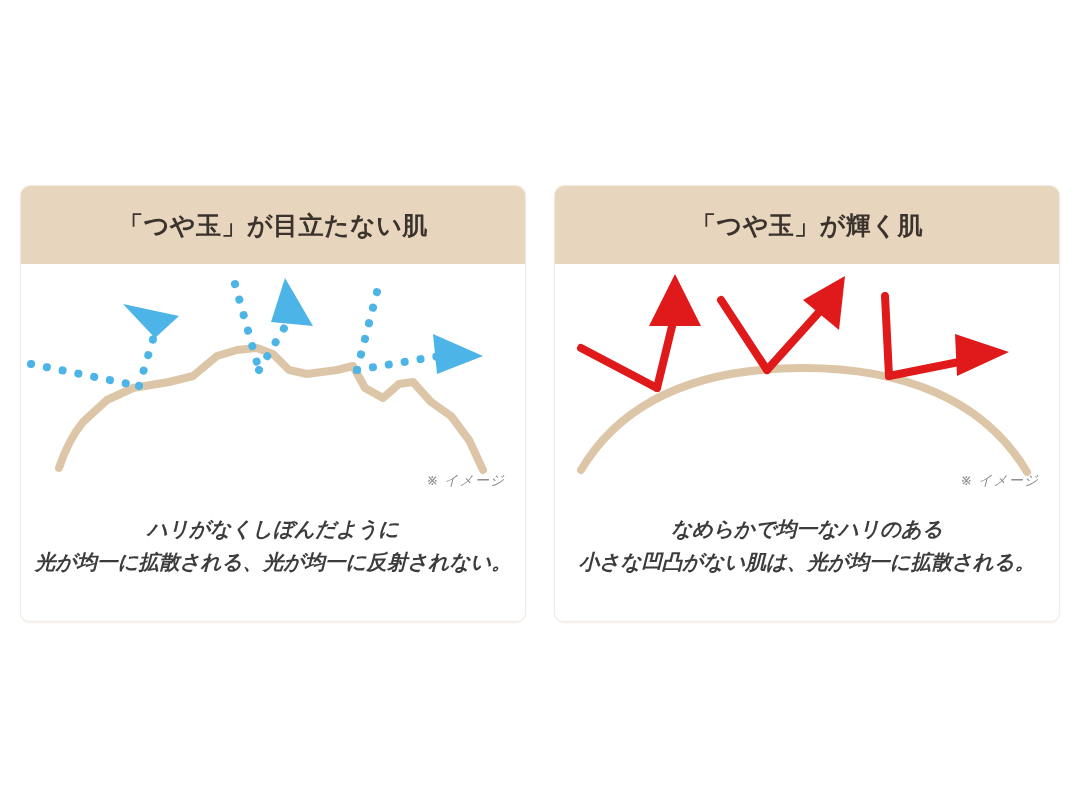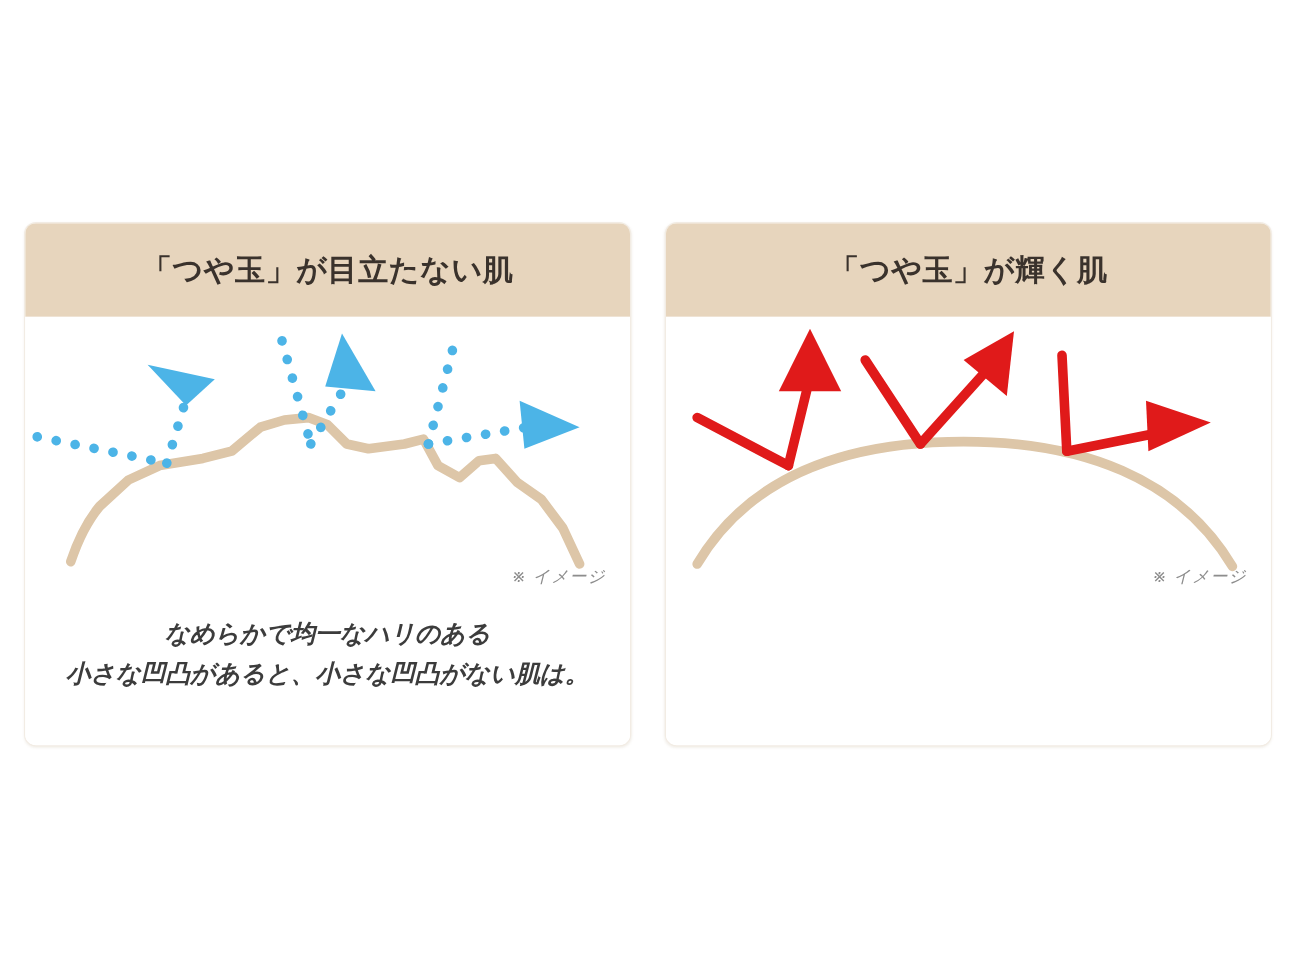--- a/index.html
+++ b/index.html
@@ -150,22 +150,22 @@
 
             <path d="M 356 28 L 336 106" fill="none" stroke="#4cb4e7" stroke-width="8" stroke-linecap="round" stroke-dasharray="0.1 16"></path>
             <path d="M 336 106 L 418 92" fill="none" stroke="#4cb4e7" stroke-width="8" stroke-linecap="round" stroke-dasharray="0.1 16"></path>
             <polygon points="412,70 462,92 416,110" fill="#4cb4e7"></polygon>
           </svg>
 
           <div class="image-note">※ イメージ</div>
         </div>
 
         <div class="card-caption">
-          <div class="caption-line">なめらかで均一なハリのある</div>
-          <div class="caption-line">小さな凹凸があると、小さな凹凸がない肌は。</div>
+          <div class="caption-line">ハリがなくしぼんだように</div>
+          <div class="caption-line">光が均一に拡散される、光が均一に反射されない。</div>
         </div>
 
       </div>
     </div>
 
     <div class="card">
 
       <div class="card-header">
         <div class="card-header-title">「つや玉」が輝く肌</div>
       </div>
@@ -186,18 +186,22 @@
             <polygon points="290,12 284,66 248,36" fill="#e01a1a"></polygon>
 
             <path d="M 330 32 L 334 112" fill="none" stroke="#e01a1a" stroke-width="8" stroke-linecap="round" stroke-linejoin="round"></path>
             <path d="M 334 112 L 414 96" fill="none" stroke="#e01a1a" stroke-width="8" stroke-linecap="round" stroke-linejoin="round"></path>
             <polygon points="454,88 402,112 400,70" fill="#e01a1a"></polygon>
           </svg>
 
           <div class="image-note">※ イメージ</div>
         </div>
 
+        <div class="card-caption">
+          <div class="caption-line">なめらかで均一なハリのある</div>
+          <div class="caption-line">小さな凹凸がない肌は、光が均一に拡散される。</div>
+        </div>
 
       </div>
     </div>
 
   </div>
 </div>
 
 </body></html>

